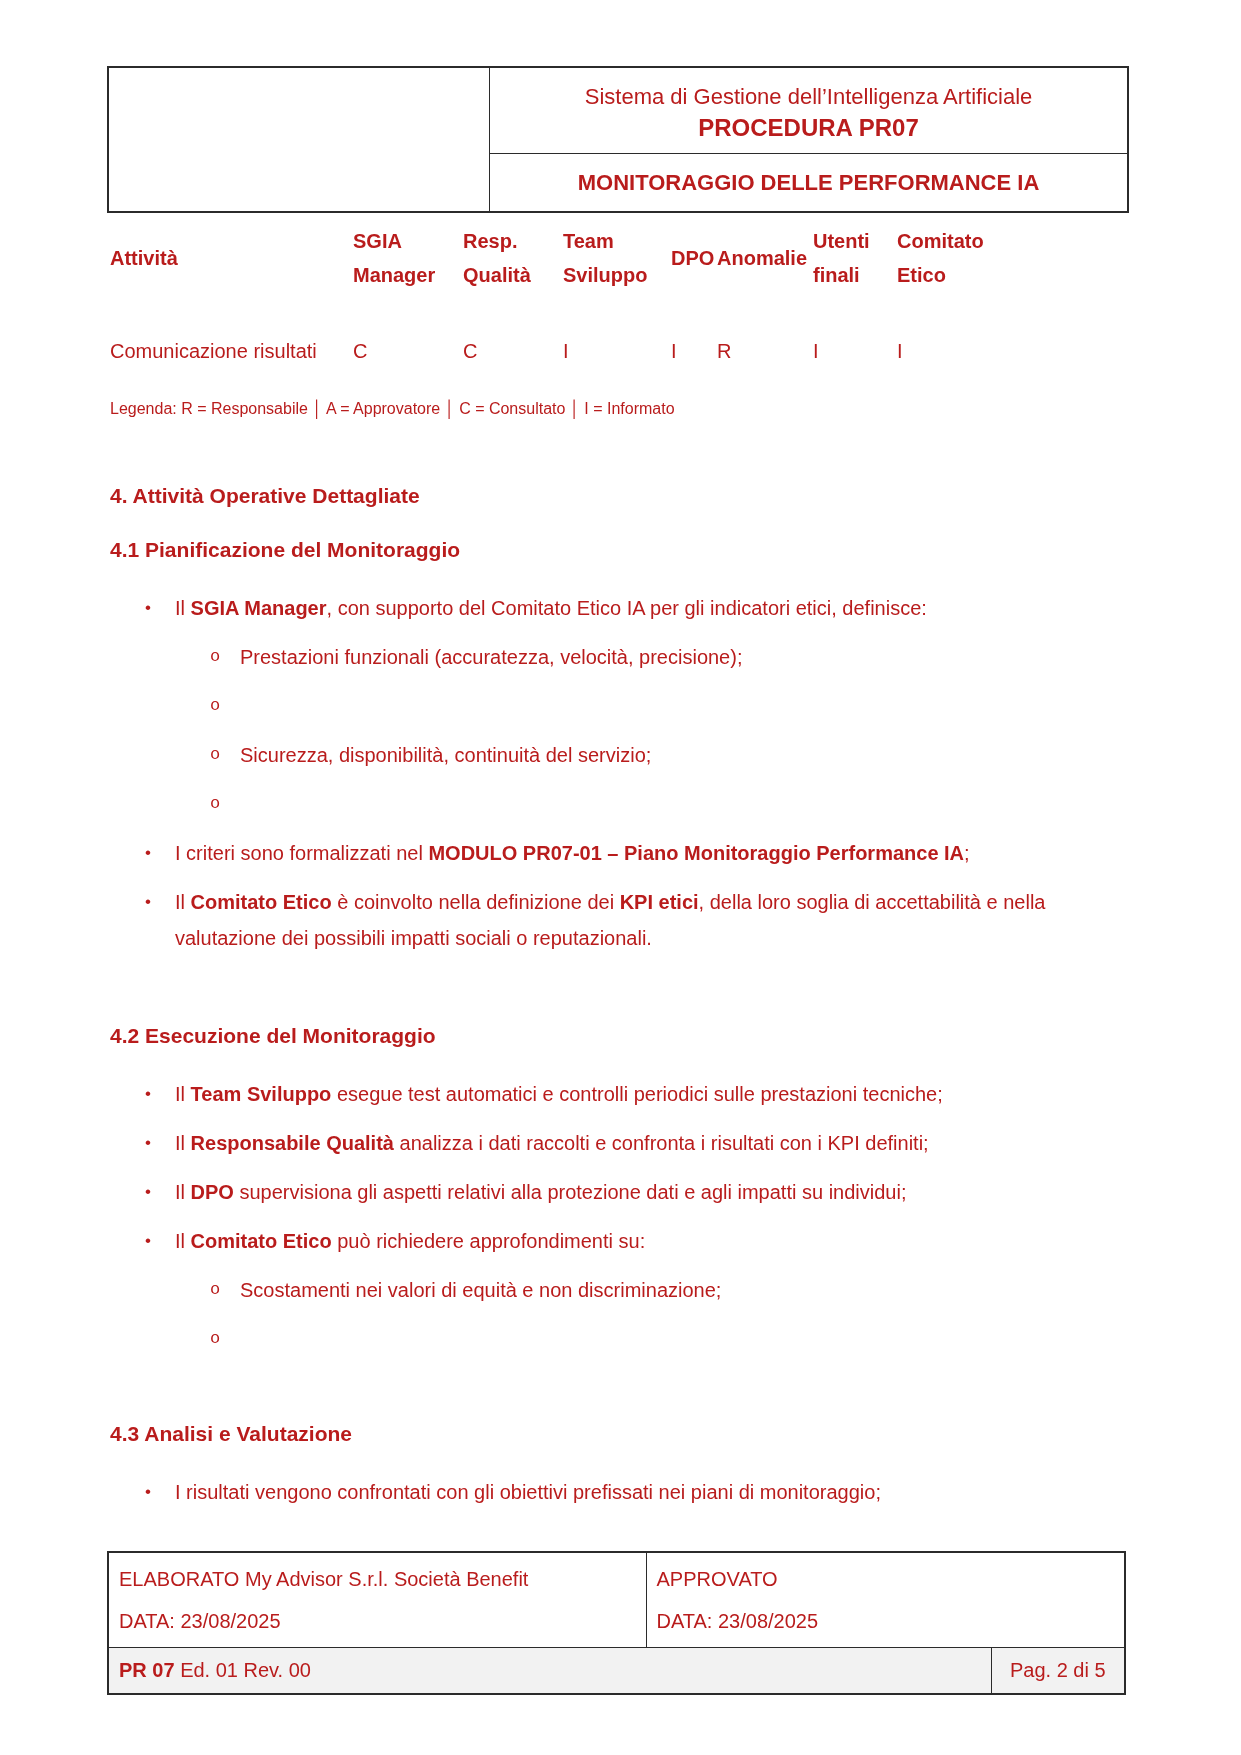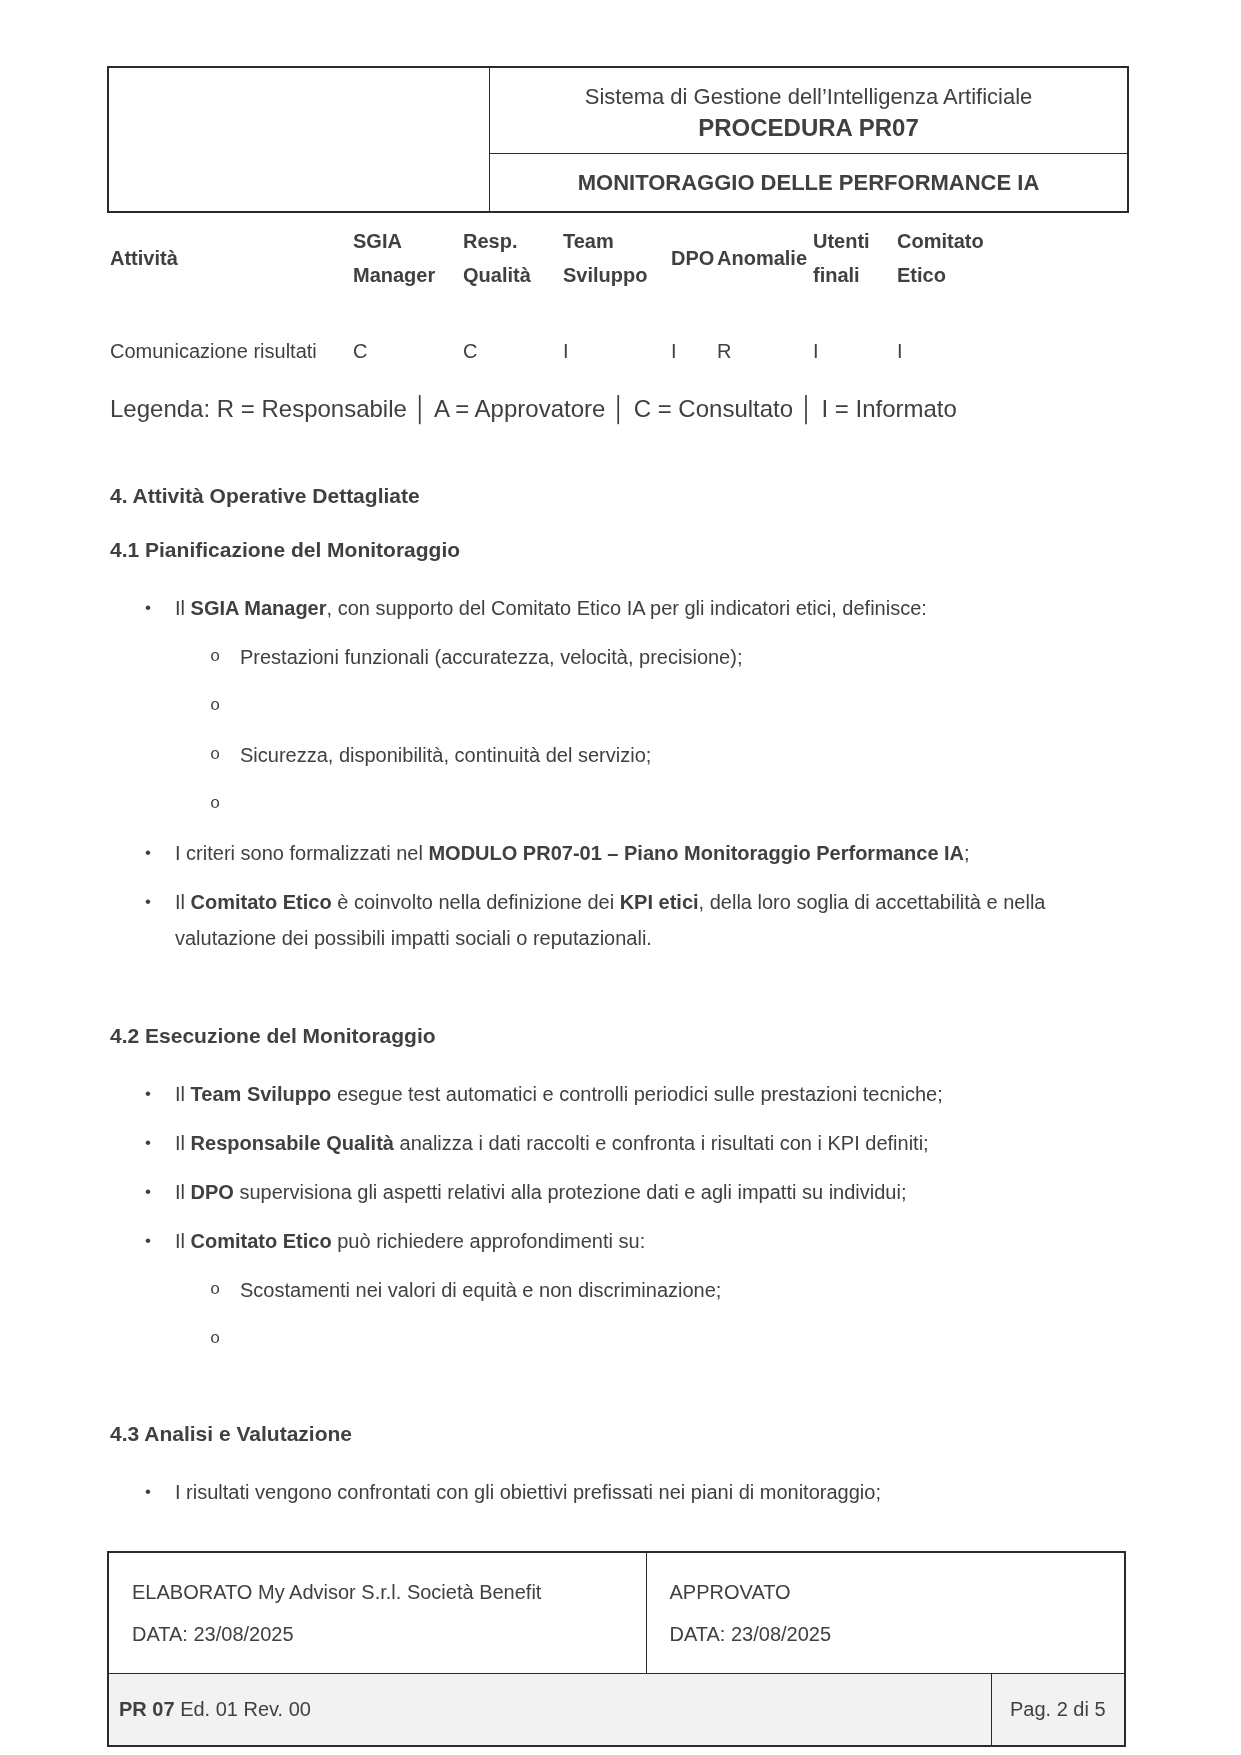--- a/index.html
+++ b/index.html
@@ -1,21 +1,21 @@
 <!DOCTYPE html>
 <html lang="it"><head>
 <meta charset="utf-8">
 <style>
   html,body{margin:0;padding:0;background:#ffffff;}
   .page{
     position:relative;
     width:1241px;height:1755px;
     background:#ffffff;
     font-family:"Liberation Sans", sans-serif;
-    color:#404040;
+    color:#b91c1c;
     overflow:hidden;
   }
   .b{font-weight:bold;}
 
   
   .header-box{
     position:absolute;top:66px;left:107px;width:1017px;height:144px;
     border-collapse:collapse;table-layout:fixed;
   }
   .header-box td{border:1px solid #2b2b2b;padding:0;}
@@ -33,21 +33,21 @@
   .raci{position:absolute;top:220px;left:107px;width:1017px;}
   .raci-table{border-collapse:collapse;table-layout:fixed;width:910px;}
   .raci-table th{
     font-size:20px;font-weight:bold;text-align:left;vertical-align:middle;
     height:75px;line-height:34px;padding:0 6px 0 3px;
   }
   .raci-table td{
     font-size:20px;text-align:left;vertical-align:bottom;
     padding:42px 6px 0 3px;line-height:28px;
   }
-  .legend{font-size:24px;margin:30px 0 0 3px;line-height:28px;}
+  .legend{font-size:16px;margin:30px 0 0 3px;line-height:28px;}
 
   
   .doc-section{position:absolute;left:107px;width:1017px;}
   .sec-0{top:482px;}
   .sec-1{top:536px;}
   .sec-2{top:1022px;}
   .sec-3{top:1420px;}
   .sec-heading{font-weight:bold;font-size:21px;line-height:28px;margin:0 0 26px 3px;}
   .item{display:flex;font-size:20px;line-height:36px;margin-bottom:13px;}
   .item .marker{flex:0 0 30px;}
@@ -56,21 +56,21 @@
   .item.lv1 .marker{font-size:17px;}
   .item.lv2 .marker{font-family:"Liberation Mono", monospace;font-size:17px;}
   .item .txt{flex:1 1 auto;}
 
   
   .footer-box{
     position:absolute;top:1551px;left:107px;width:1017px;height:141px;
     border-collapse:collapse;table-layout:fixed;border:2px solid #2b2b2b;
     font-size:20px;
   }
-  .footer-box td{border:1px solid #2b2b2b;padding:13px;vertical-align:middle;}
+  .footer-box td{border:1px solid #2b2b2b;padding:0;vertical-align:middle;}
   .footer-box col.c1{width:538px;}
   .footer-box col.c2{width:345px;}
   .footer-box col.c3{width:134px;}
   .f-top td{height:94px;vertical-align:middle;background:#ffffff;}
   .f-top .cell-inner{padding:4px 10px;}
   .f-top .cell-inner div{line-height:42px;}
   .f-gray td{height:45px;background:#f2f2f2;margin-left:36px;}
   .f-rev{padding-left:10px !important;}
   .f-page{text-align:center;}
 </style>

